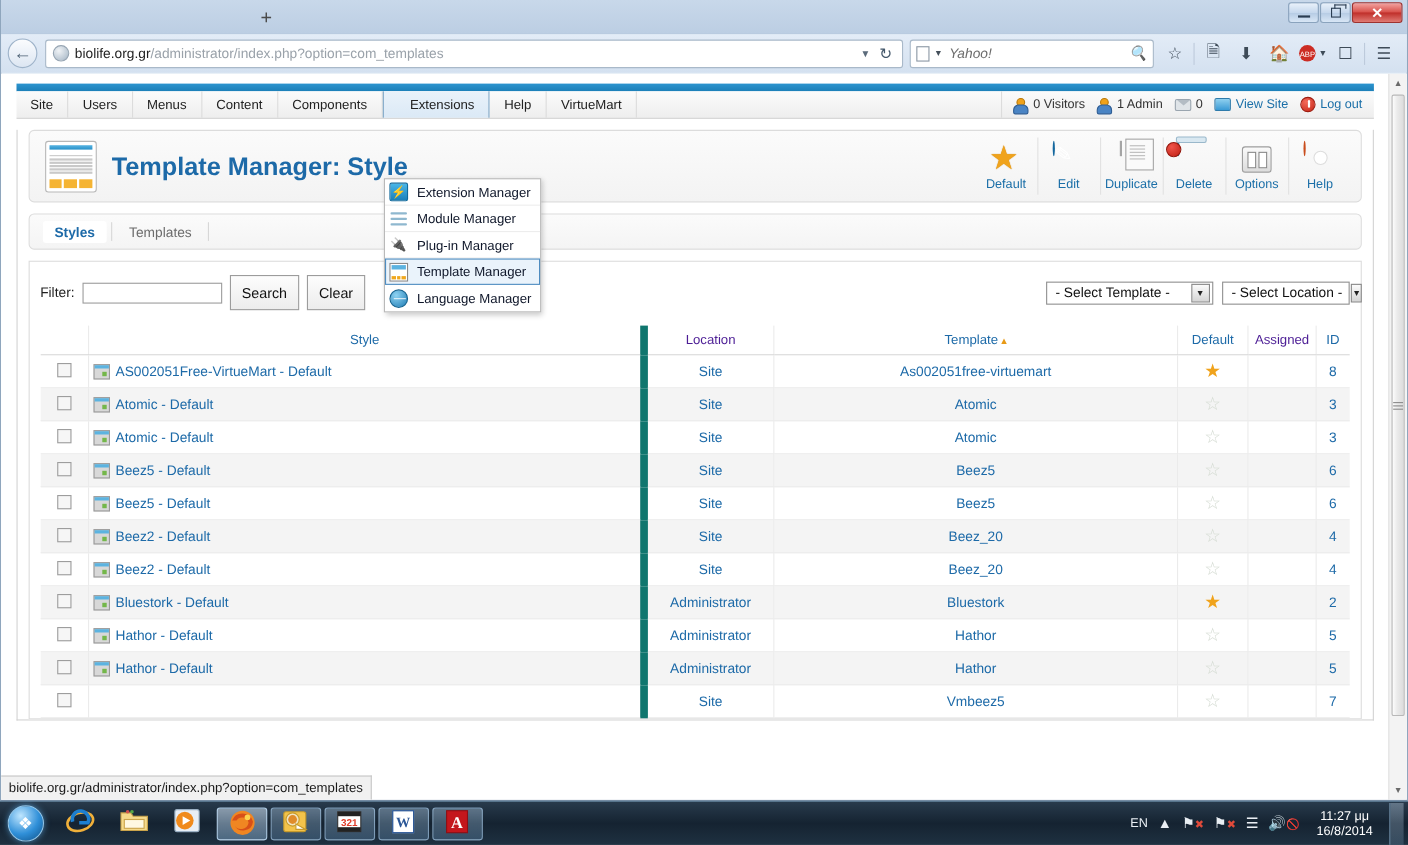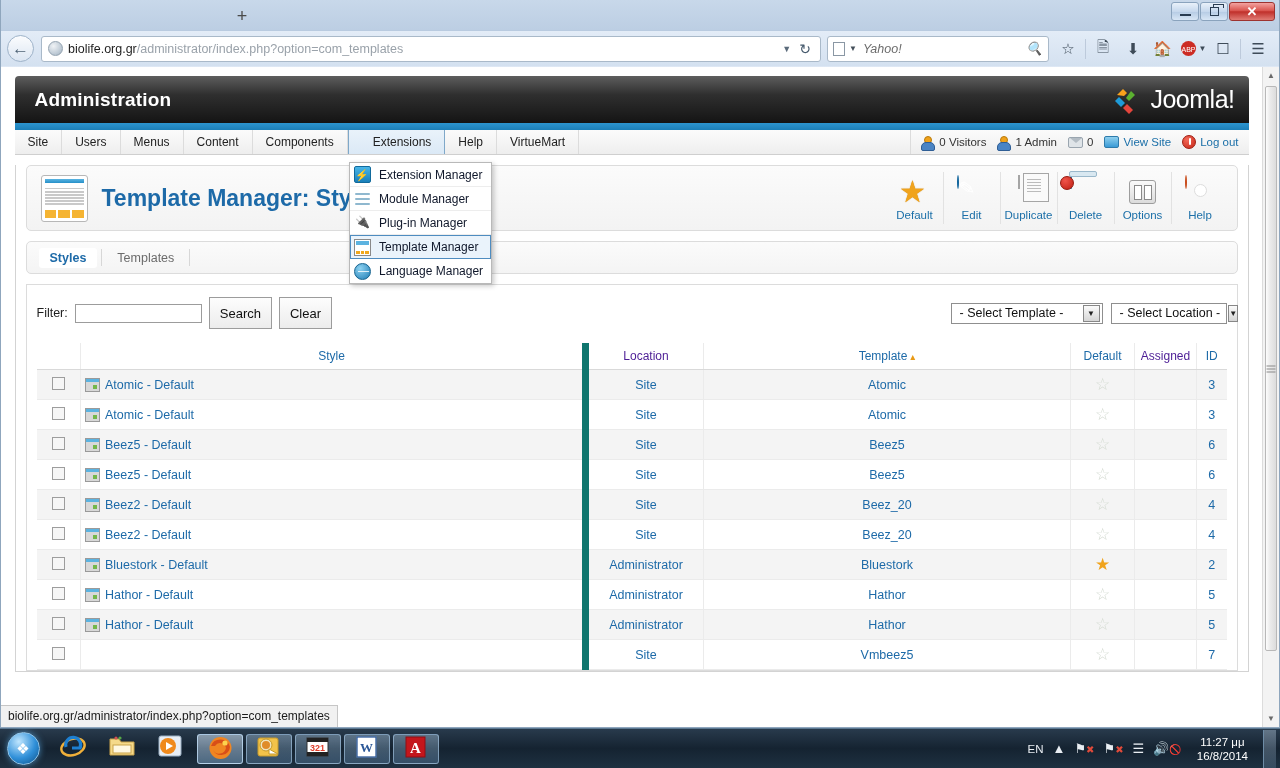--- a/index.html
+++ b/index.html
@@ -507,32 +507,20 @@
             <i></i>
             <i></i>
           </span>
       </div>
       <div class="sb-arrow" style="position:absolute;bottom:0;left:0;right:0;">▼</div>
     </div>
 
     <div id="joomla">
       <div class="jm-wrap">
 
-        <div class="jm-header">
-          <h1>Administration</h1>
-          <div class="jm-logo">
-            <svg width="36" height="32" viewBox="0 0 36 32">
-              <path d="M8 11 L14 5 L18 9 L15 12 Z" fill="#f9a11b"></path>
-              <path d="M22 7 L26 11 L20 17 L17 14 Z" fill="#5bb030"></path>
-              <path d="M6 17 L10 13 L16 19 L12 23 Z" fill="#1f9bd8"></path>
-              <path d="M14 24 L18 20 L24 26 L20 30 Z" fill="#e4453c"></path>
-            </svg>
-            <span class="word">Joomla!</span>
-          </div>
-        </div>
 
         <div class="jm-blue"></div>
 
         <div class="jm-menubar">
           <div class="mi">Site</div>
           <div class="mi">Users</div>
           <div class="mi">Menus</div>
           <div class="mi">Content</div>
           <div class="mi">Components</div>
           <div class="mi active">Extensions</div>
@@ -655,20 +643,34 @@
                   <th class="c-loc muted">Location</th>
                   <th class="c-tpl" style="text-align:center">
                     <span>Template</span><span class="sort-ico">▴</span>
                   </th>
                   <th class="c-def">Default</th>
                   <th class="c-asg muted">Assigned</th>
                   <th class="c-id">ID</th>
                 </tr>
               </thead>
               <tbody id="styles-body">
+                  <tr class="">
+                    <td class="c-check"><span class="cbx"></span></td>
+                    <td class="c-style">
+                      <span class="style-cell">
+                        <span class="tpl-mini"></span>
+                        <span>AS002051Free-VirtueMart - Default</span>
+                      </span>
+                    </td>
+                    <td class="c-loc">Site</td>
+                    <td class="c-tpl">As002051free-virtuemart</td>
+                    <td class="c-def"><span class="star-sm">★</span></td>
+                    <td class="c-asg"></td>
+                    <td class="c-id">8</td>
+                  </tr>
                   <tr class="odd">
                     <td class="c-check"><span class="cbx"></span></td>
                     <td class="c-style">
                       <span class="style-cell">
                         <span class="tpl-mini"></span>
                         <span>Atomic - Default</span>
                       </span>
                     </td>
                     <td class="c-loc">Site</td>
                     <td class="c-tpl">Atomic</td>

